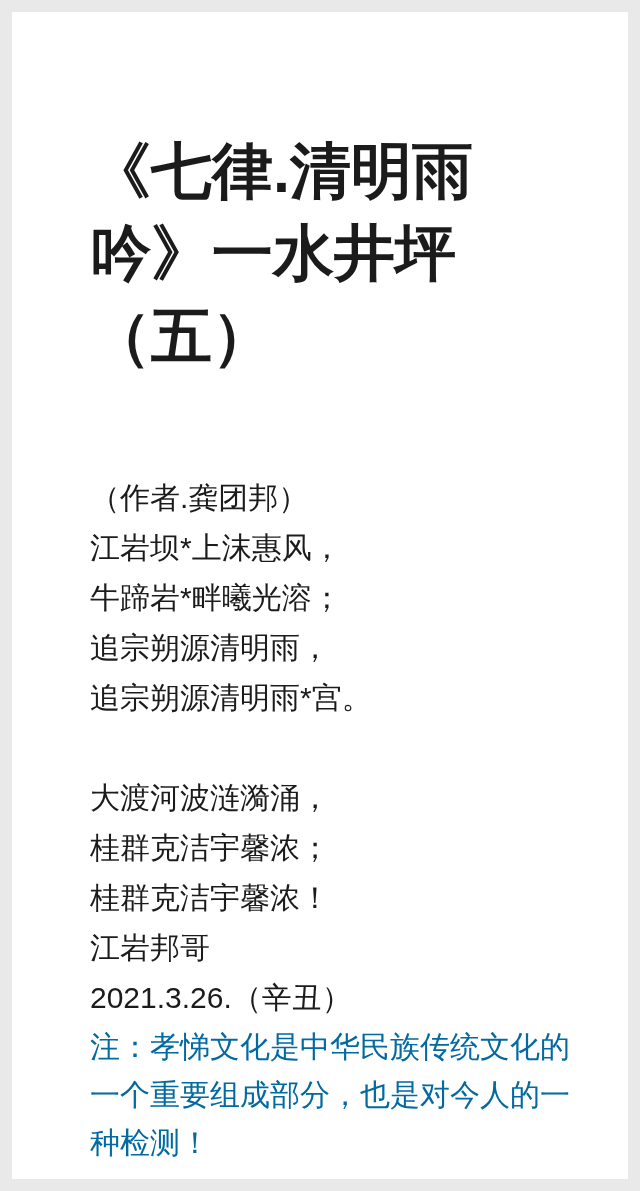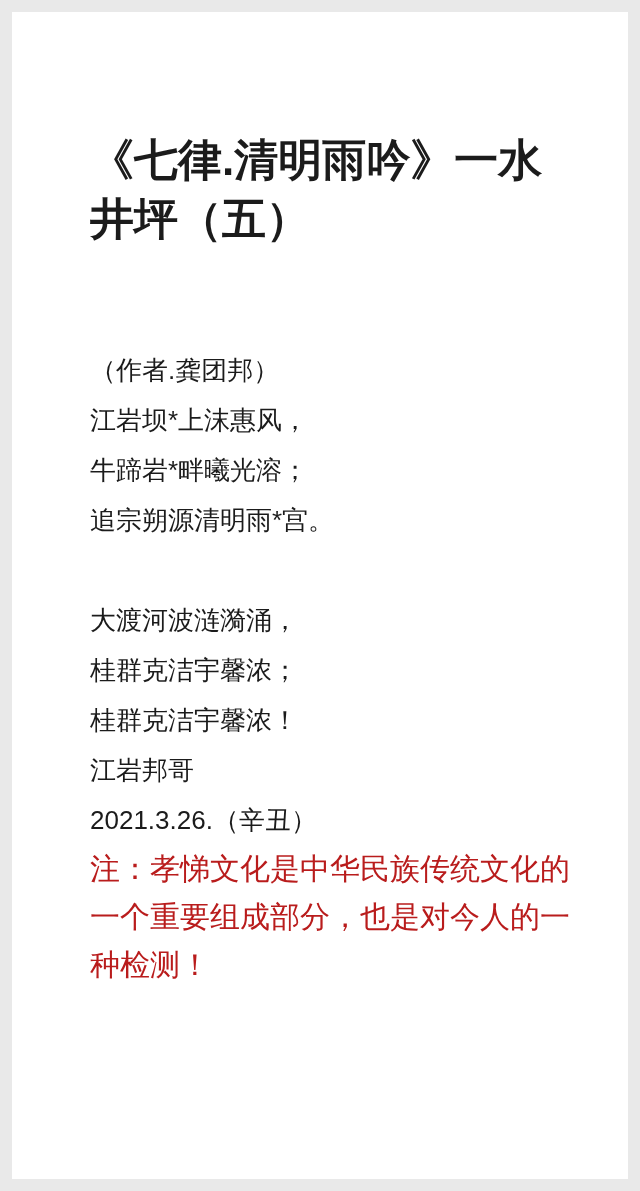--- a/index.html
+++ b/index.html
@@ -26,65 +26,66 @@
   .content {
     position: absolute;
     left: 0;
     top: 0;
     width: 616px;
     padding: 0;
   }
   .title {
     margin: 0;
     padding: 118px 58px 0 78px;
-    font-size: 44px;
+    font-size: 61px;
     font-weight: bold;
     line-height: 1.35;
     color: #1b1b1b;
     letter-spacing: 0px;
     font-family: "Liberation Sans", sans-serif;
   }
   .body-block {
     padding: 0 40px 0 78px;
   }
   .spacer-1 {
     height: 96px;
   }
   .line {
-    font-size: 26px;
+    font-size: 30px;
     line-height: 50px;
     color: #1b1b1b;
     white-space: pre-wrap;
     font-family: "Liberation Sans", sans-serif;
   }
   .line.gap {
     height: 50px;
   }
   .note {
     font-size: 30px;
     line-height: 48px;
-    color: #b91c1c;
+    color: #0369a1;
     font-family: "Liberation Sans", sans-serif;
   }
 </style>
 </head>
 <body>
 
 <div class="page">
   <div class="content">
 
     <h1 class="title">《七律.清明雨吟》一水井坪（五）</h1>
 
     <div class="body-block">
       <div class="spacer-1"></div>
 
       <div class="line">（作者.龚团邦）</div>
 
       <div class="line">江岩坝*上沫惠风，</div>
       <div class="line">牛蹄岩*畔曦光溶；</div>
+      <div class="line">追宗朔源清明雨，</div>
       <div class="line">追宗朔源清明雨*宫。</div>
 
       <div class="line gap"></div>
 
       <div class="line">大渡河波涟漪涌，</div>
       <div class="line">桂群克洁宇馨浓；</div>
       <div class="line">桂群克洁宇馨浓！</div>
 
       <div class="line">江岩邦哥</div>
       <div class="line">2021.3.26.（辛丑）</div>

